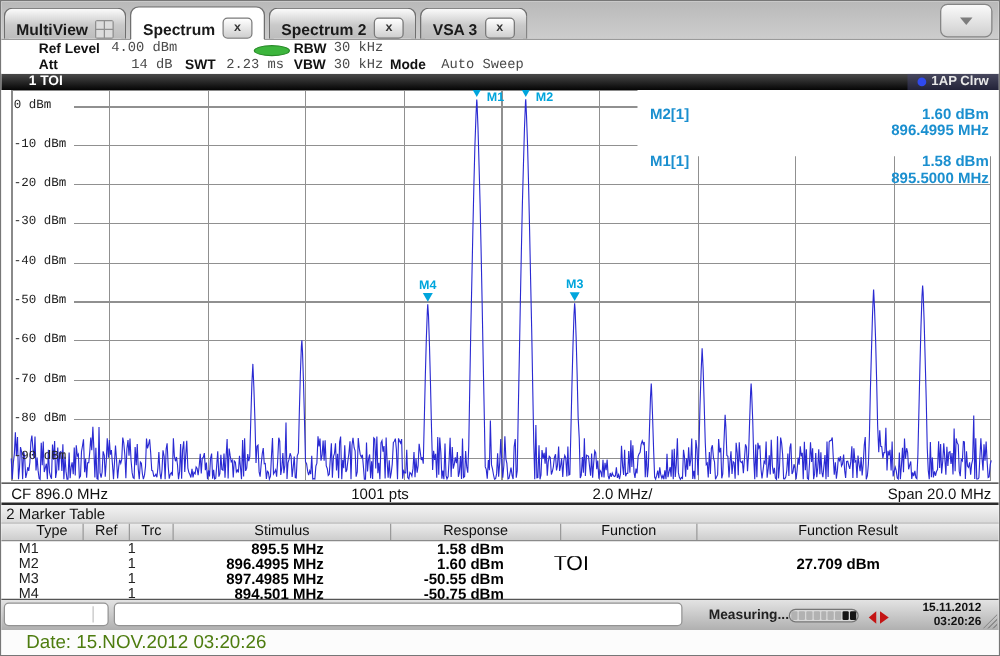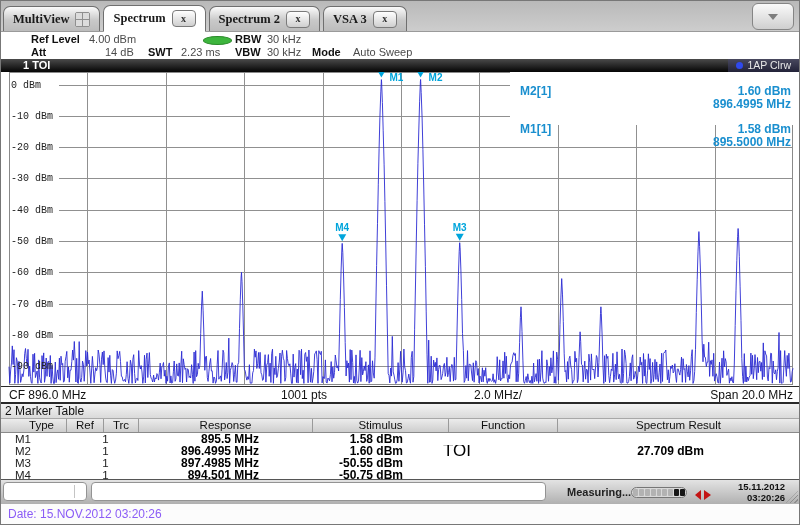--- a/index.html
+++ b/index.html
@@ -1,49 +1,49 @@
 <!DOCTYPE html>
 <html><head>
 <meta charset="utf-8">
 <style>
   html,body{margin:0;padding:0;background:#888;}
   .app{width:800px;height:525px;position:relative;font-family:"Liberation Sans",sans-serif;
        background:#fff;overflow:hidden;border:1px solid #777;box-sizing:border-box;}
   
   .tabbar{height:30px;background:linear-gradient(#b9b9b9,#cdcdcd);display:flex;align-items:flex-end;
           padding:0 2px;position:relative;border-bottom:1px solid #9a9a9a;}
-  .tab{height:25px;display:flex;align-items:center;gap:6px;padding:0 9px;margin-right:3px;
+  .tab{height:25px;display:flex;align-items:flex-end;gap:6px;padding:0 9px;margin-right:3px;
        border:1px solid #6f6f6f;border-bottom:none;border-radius:7px 7px 0 0;
        background:linear-gradient(#fbfbfb,#c9c9c9 55%,#bcbcbc);box-sizing:border-box;
-       font-size:12.5px;font-weight:bold;color:#1a1a1a;position:relative;font-family:Liberation Serif, serif;}
+       font-size:12.5px;font-weight:bold;color:#1a1a1a;position:relative;}
   .tab.active{background:#fff;height:27px;z-index:5;margin-bottom:-1px;border-bottom:1px solid #fff;}
   .closebtn{width:22px;height:15px;border:1px solid #7a7a7a;border-radius:4px;
             background:linear-gradient(#ffffff,#cfcfcf);font-size:10px;font-weight:bold;color:#333;
             display:flex;align-items:center;justify-content:center;line-height:1;}
   .grid-icon{width:13px;height:13px;display:grid;grid-template-columns:1fr 1fr;gap:1px;
              background:#8f8f8f;border:1px solid #8f8f8f;border-radius:2px;}
   .grid-icon i{background:#dcdcdc;display:block;}
   .dropdown-btn{position:absolute;right:5px;top:2px;width:40px;height:25px;border:1px solid #858585;
                 border-radius:6px;background:linear-gradient(#fafafa,#cfcfcf);
                 display:flex;align-items:center;justify-content:center;}
   .tri-down{width:0;height:0;border-left:5px solid transparent;border-right:5px solid transparent;
             border-top:6px solid #7d7d7d;}
   
   .settings{height:27px;background:#fff;position:relative;font-size:11px;}
   .settings span{position:absolute;white-space:nowrap;padding-left:20px;}
   .slabel{font-weight:bold;color:#111;}
-  .svalue{color:#4a4a4a;}
+  .svalue{color:#4a4a4a;font-family:Liberation Mono, monospace;}
   .green-dot{width:7px;height:7px;border-radius:50%;background:#3db53d;border:1px solid #2a8a2a;
              position:absolute;left:202px;top:4px;}
   
   .charttitle{height:13px;background:linear-gradient(#4a4a4a,#050505);color:#fff;
               font-size:11px;font-weight:bold;line-height:13px;padding-left:22px;
               display:flex;justify-content:space-between;}
   .tracechip{display:flex;align-items:center;gap:4px;padding:0 8px;background:rgba(70,70,120,.45);
-             font-weight:normal;color:#e8e8e8;font-size:10.5px;}
+             font-weight:bold;color:#e8e8e8;font-size:10.5px;}
   .trace-dot{width:7px;height:7px;border-radius:50%;background:#2f49ee;display:inline-block;}
   
   .plot{height:314px;position:relative;background:#fff;overflow:hidden;}
   .plot svg{position:absolute;left:0;top:0;z-index:2;}
   .ylab{position:absolute;left:10px;transform:translateY(-50%);font-size:10px;color:#222;z-index:3;
         white-space:nowrap;font-family:Liberation Mono, monospace;}
   .mpanel{position:absolute;left:509px;top:0;width:283px;height:53px;background:#fff;z-index:4;
           font-size:12px;font-weight:bold;color:#1a8fcf;padding:1px 2px 0 10px;box-sizing:border-box;}
   .mrow{display:flex;justify-content:space-between;line-height:13px;margin-top:12px;}
   .mfreq{text-align:right;line-height:13px;}
@@ -83,21 +83,21 @@
   .progress i{flex:1;border-radius:1px;background:#b2b2b2;}
   .progress i.dark{background:#161616;}
   .conn-icon{position:absolute;left:693px;top:7px;}
   .datetime{position:absolute;right:14px;top:2px;text-align:right;font-size:9.5px;font-weight:bold;
             color:#111;line-height:10.5px;}
   .grip{position:absolute;right:1px;bottom:1px;width:12px;height:12px;
         background:repeating-linear-gradient(135deg,transparent 0 2px,#8d8d8d 2px 3px);
         clip-path:polygon(100% 0,100% 100%,0 100%);}
   
   .footer{height:21px;background:#fcfcfc;position:relative;}
-  .fdate{font-size:12px;color:#8b5cf6;line-height:20px;padding-left:7px;}
+  .fdate{font-size:15px;color:#4d7c0f;line-height:20px;padding-left:20px;}
   .watermark{position:absolute;right:3px;top:484px;font-size:21px;font-weight:bold;color:#c2d32a;
              z-index:40;letter-spacing:.5px;opacity:.92;}
 </style>
 </head>
 <body>
 
 <div class="app">
 
   <div class="tabbar">
     <div class="tab">
@@ -218,24 +218,24 @@
     <span style="left:473px">2.0 MHz/</span>
     <span style="right:6px">Span 20.0 MHz</span>
   </div>
 
   <div class="mtable">
     <div class="mt-title">2 Marker Table</div>
     <div class="mt-grid mt-head">
       <div class="hc">Type</div>
       <div class="hc">Ref</div>
       <div class="hc">Trc</div>
+      <div class="hc">Stimulus</div>
       <div class="hc">Response</div>
-      <div class="hc">Stimulus</div>
       <div class="hc">Function</div>
-      <div class="hc">Spectrum Result</div>
+      <div class="hc">Function Result</div>
     </div>
     <div id="trows">
         <div class="trow">
           <div class="tc tc-type">M1</div>
           <div class="tc tc-ref"></div>
           <div class="tc tc-trc">1</div>
           <div class="tc tc-stimulus">895.5 MHz</div>
           <div class="tc tc-response">1.58 dBm</div>
           <div class="tc tc-function"></div>
           <div class="tc tc-result"></div>

